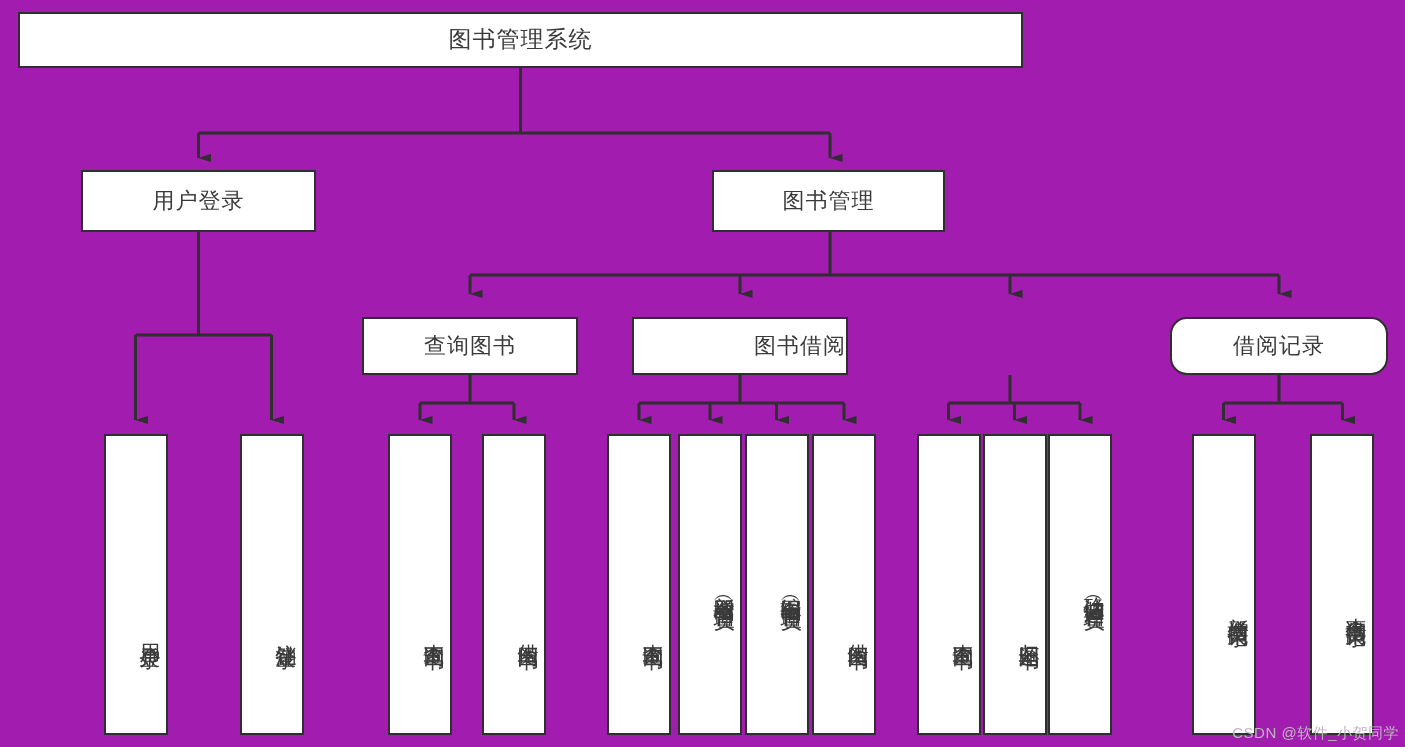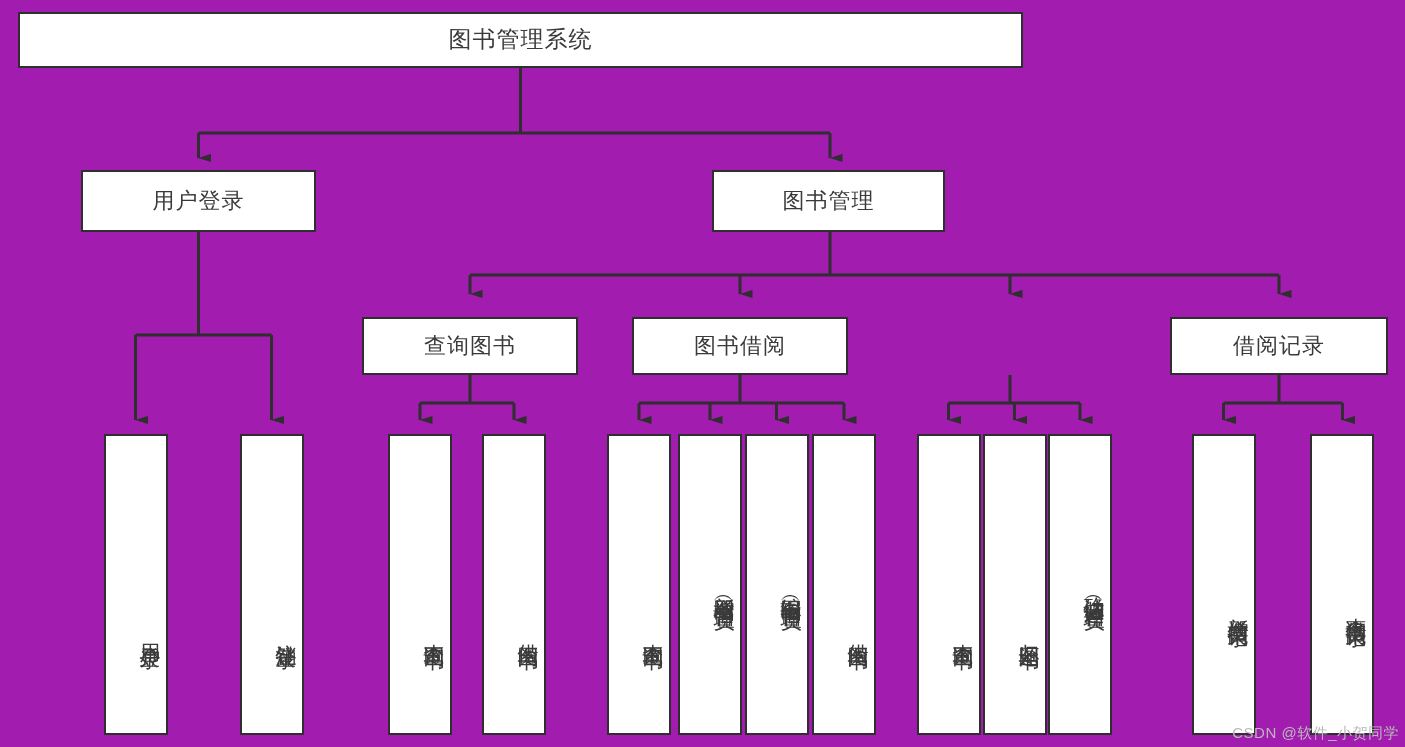--- a/index.html
+++ b/index.html
@@ -84,24 +84,24 @@
   <div class="node horiz" style="left:81px;top:170px;width:235px;height:62px;">
     <span>用户登录</span>
   </div>
   <div class="node horiz" style="left:712px;top:170px;width:233px;height:62px;">
     <span>图书管理</span>
   </div>
 
   <div class="node horiz" style="left:362px;top:317px;width:216px;height:58px;">
     <span>查询图书</span>
   </div>
-  <div class="node horiz" style="left:632px;top:317px;width:216px;height:58px;">
+  <div class="node horiz" style="left:632px;top:317px;width:216px;height:58px;justify-content:flex-end;">
     <span>图书借阅</span>
   </div>
-  <div class="node horiz" style="left:1170px;top:317px;width:218px;height:58px;">
+  <div class="node horiz" style="left:1170px;top:317px;width:218px;height:58px;border-radius:17px;">
     <span>借阅记录</span>
   </div>
 
   <div class="node vert" style="left:104px;top:434px;width:64px;height:301px;padding-top:92px;">
     <span>用户登录</span>
   </div>
   <div class="node vert" style="left:240px;top:434px;width:64px;height:301px;padding-top:92px;">
     <span>注销登录</span>
   </div>
 

